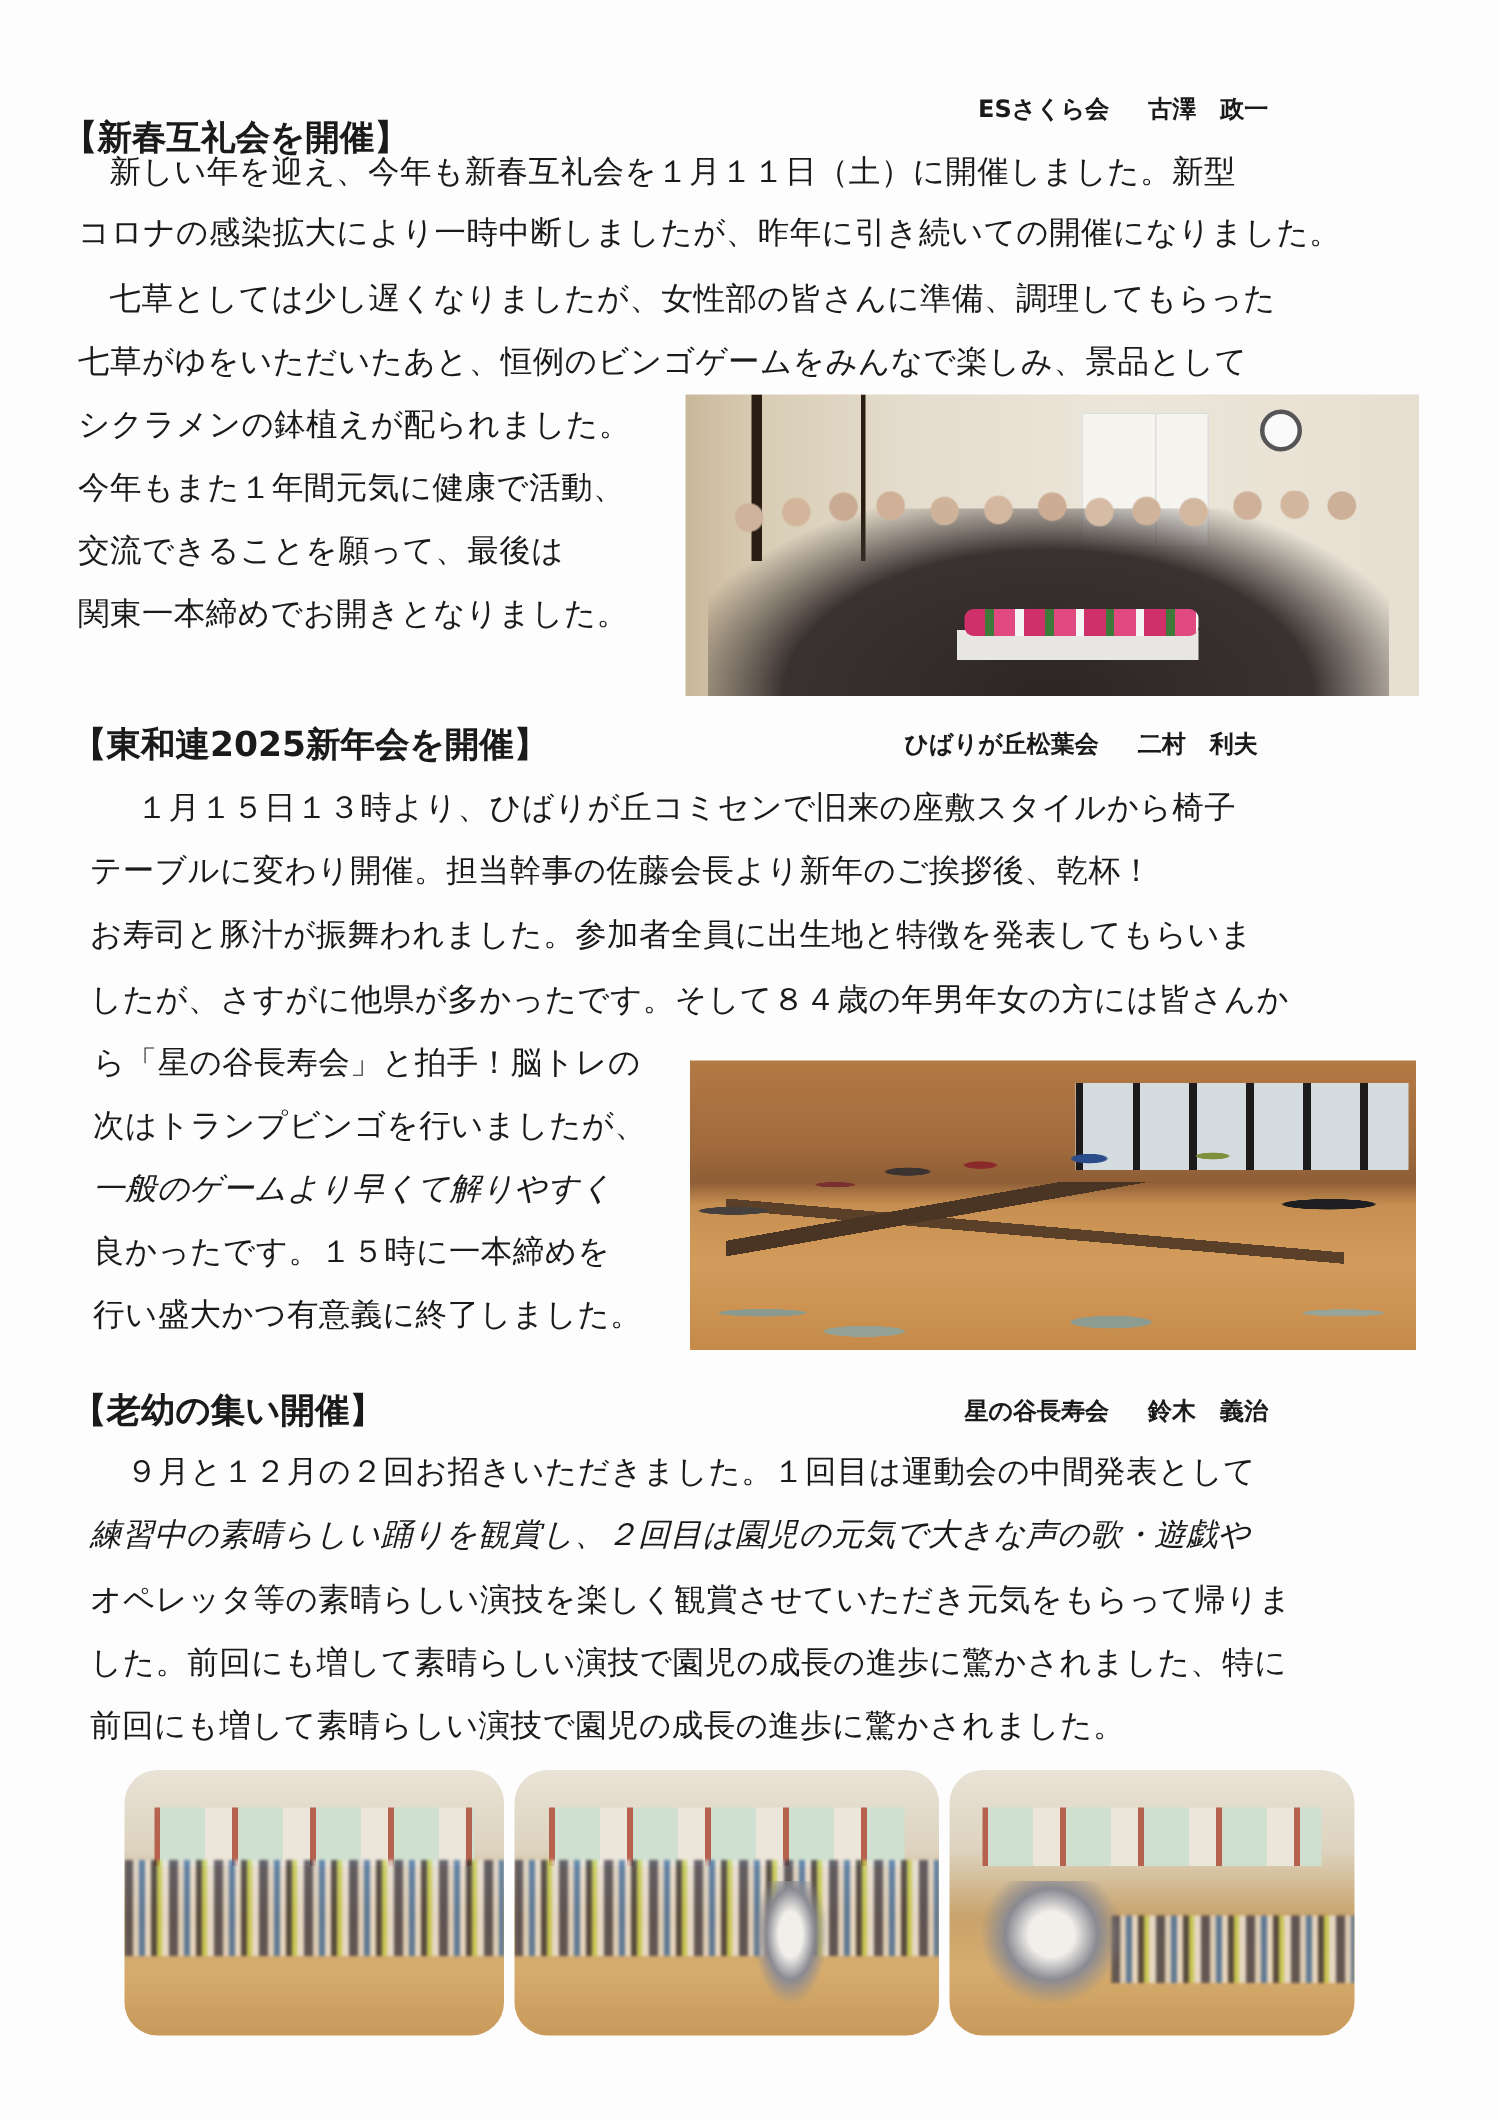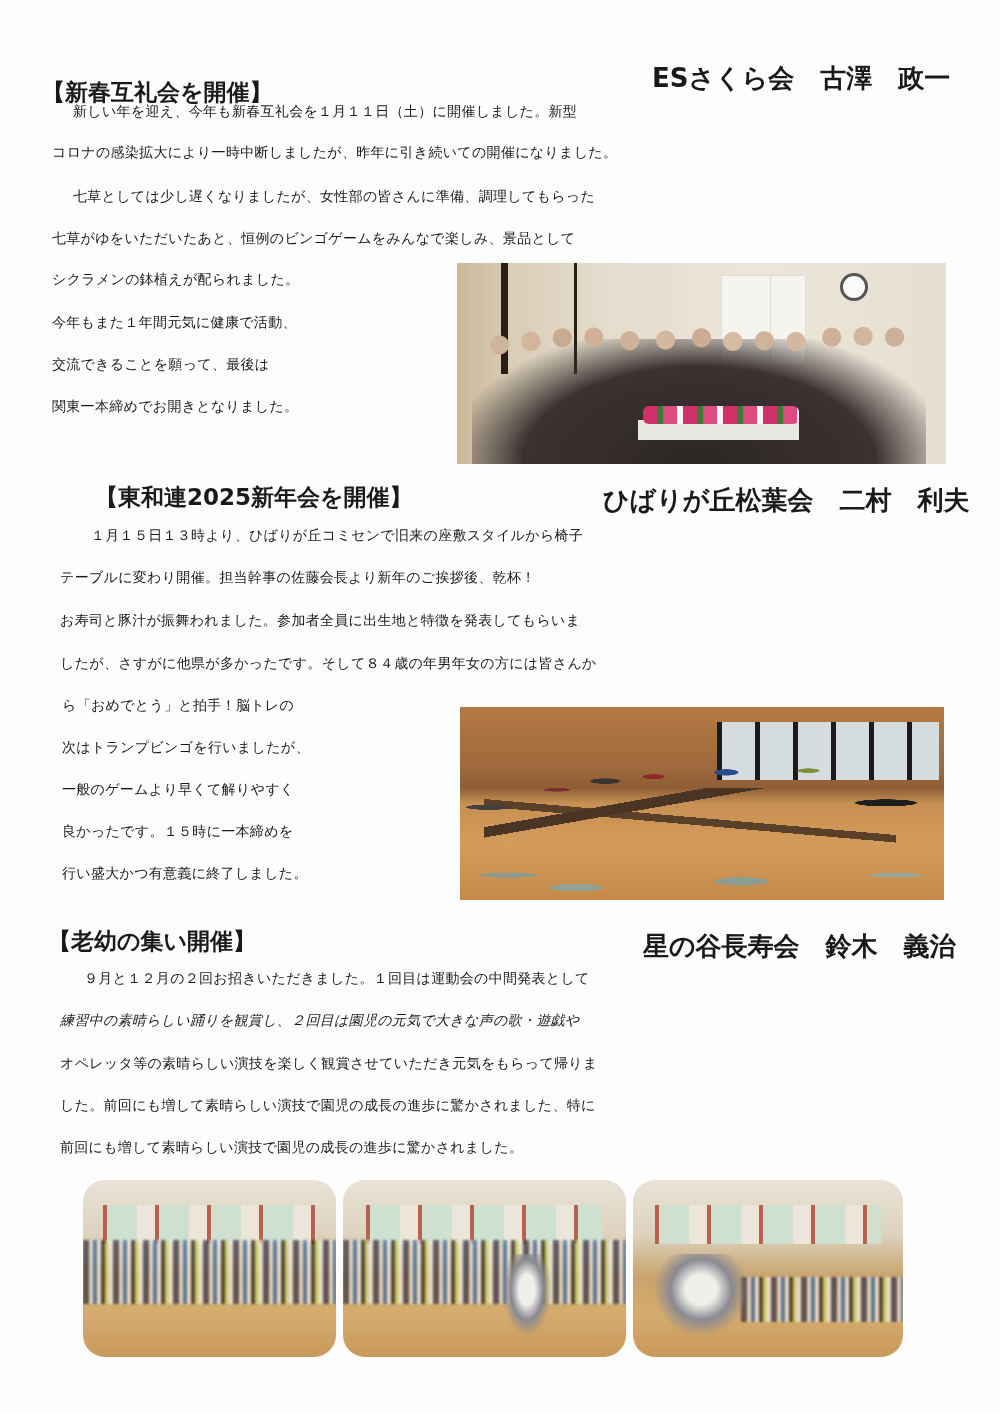--- a/index.html
+++ b/index.html
@@ -10,25 +10,25 @@
       color: #1a1a1a;
       position: relative;
       overflow: hidden;
     }
     .abs { position: absolute; }
     .heading {
       font-size: 23px; font-weight: bold; letter-spacing: 0px;
       white-space: nowrap; line-height: 1;
     }
     .author {
-      font-size: 26px; font-weight: bold; white-space: nowrap; line-height: 1;
+      font-size: 16px; font-weight: bold; white-space: nowrap; line-height: 1;
     }
     .author .gap { display: inline-block; width: 26px; }
     .line {
-      font-size: 14px; white-space: nowrap; line-height: 1;
+      font-size: 21px; white-space: nowrap; line-height: 1;
       letter-spacing: 0.3px;
     }
     .photo {
       position: absolute; overflow: hidden;
     }
     .rounded { border-radius: 22px; }
     
     .p1 {
       background:
         linear-gradient(180deg, rgba(0,0,0,0) 0%, rgba(0,0,0,0) 36%, rgba(40,30,30,0.0) 36%),
@@ -147,31 +147,31 @@
   <div class="pillar" style="left:24%; width:3px;"></div>
   <div class="scroll" style="left:54%;"></div>
   <div class="scroll" style="left:64%; width:7%;"></div>
   <div class="clock"></div>
   <div class="crowd"></div>
   <div class="heads"></div>
   <div class="table"></div>
   <div class="flowers"></div>
 </div>
 
-<div class="abs heading" style="left:48px; top:486px;margin-left:47px;">【東和連2025新年会を開催】</div>
+<div class="abs heading" style="left:48px; top:486px;">【東和連2025新年会を開催】</div>
 <div class="abs author" style="left:603px; top:489px;font-family:Liberation Mono, monospace;">
   <span>ひばりが丘松葉会</span><span class="gap"></span><span>二村　利夫</span>
 </div>
 <div class="abs line" style="left:60px; top:528px; padding-left:31px;">１月１５日１３時より、ひばりが丘コミセンで旧来の座敷スタイルから椅子</div>
 <div class="abs line" style="left:60px; top:570px;">テーブルに変わり開催。担当幹事の佐藤会長より新年のご挨拶後、乾杯！</div>
 <div class="abs line" style="left:60px; top:613px;">お寿司と豚汁が振舞われました。参加者全員に出生地と特徴を発表してもらいま</div>
 <div class="abs line" style="left:60px; top:656px;">したが、さすがに他県が多かったです。そして８４歳の年男年女の方には皆さんか</div>
-<div class="abs line" style="left:62px; top:698px;">ら「おめでとう」と拍手！脳トレの</div>
+<div class="abs line" style="left:62px; top:698px;">ら「星の谷長寿会」と拍手！脳トレの</div>
 <div class="abs line" style="left:62px; top:740px;">次はトランプビンゴを行いましたが、</div>
-<div class="abs line" style="left:62px; top:782px;">一般のゲームより早くて解りやすく</div>
+<div class="abs line" style="left:62px; top:782px;font-style:italic;">一般のゲームより早くて解りやすく</div>
 <div class="abs line" style="left:62px; top:824px;">良かったです。１５時に一本締めを</div>
 <div class="abs line" style="left:62px; top:866px;">行い盛大かつ有意義に終了しました。</div>
 
 <div class="photo p2" style="left:460px; top:707px; width:484px; height:193px;" title="コミセンでの新年会、テーブル席の様子">
   <div class="windows"></div>
   <div class="tables"></div>
   <div class="people"></div>
   <div class="chairs"></div>
 </div>
 

